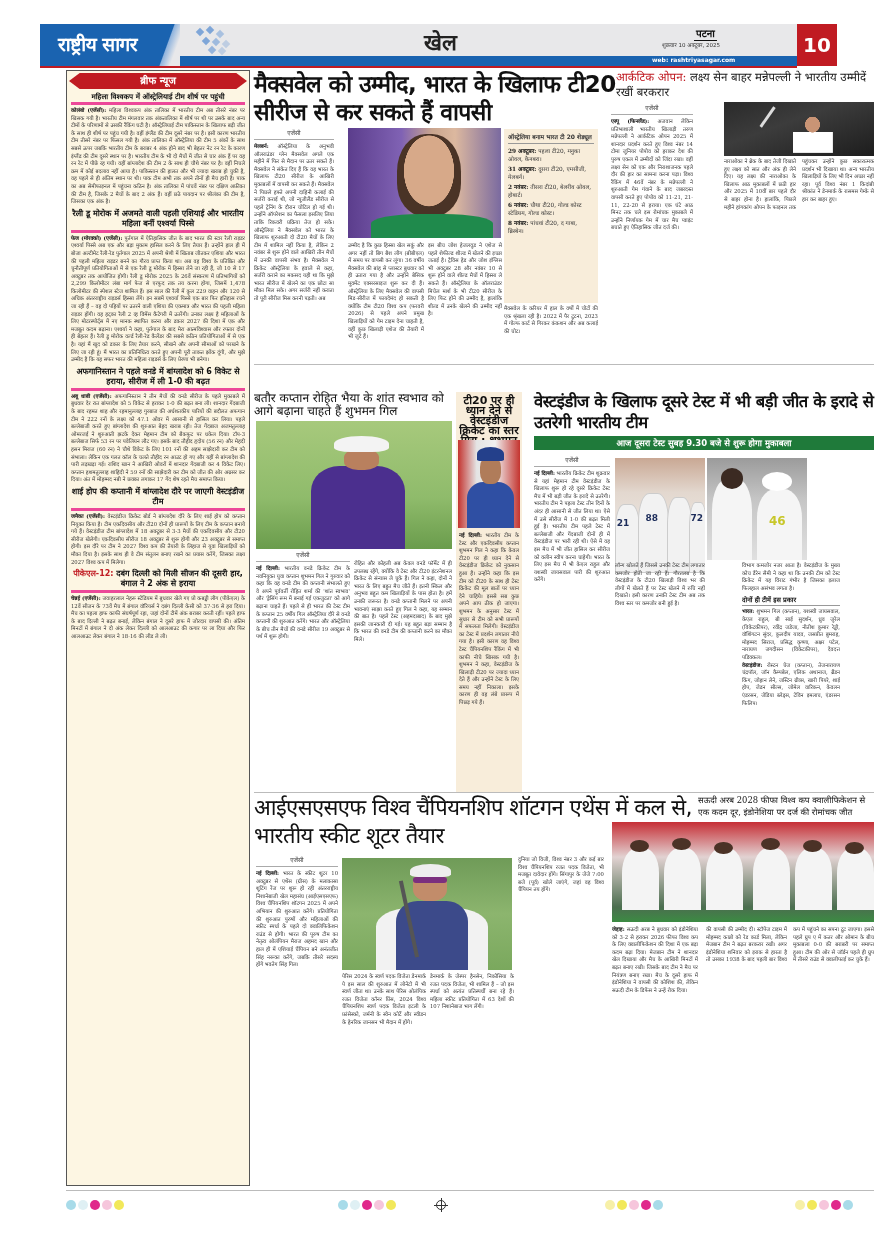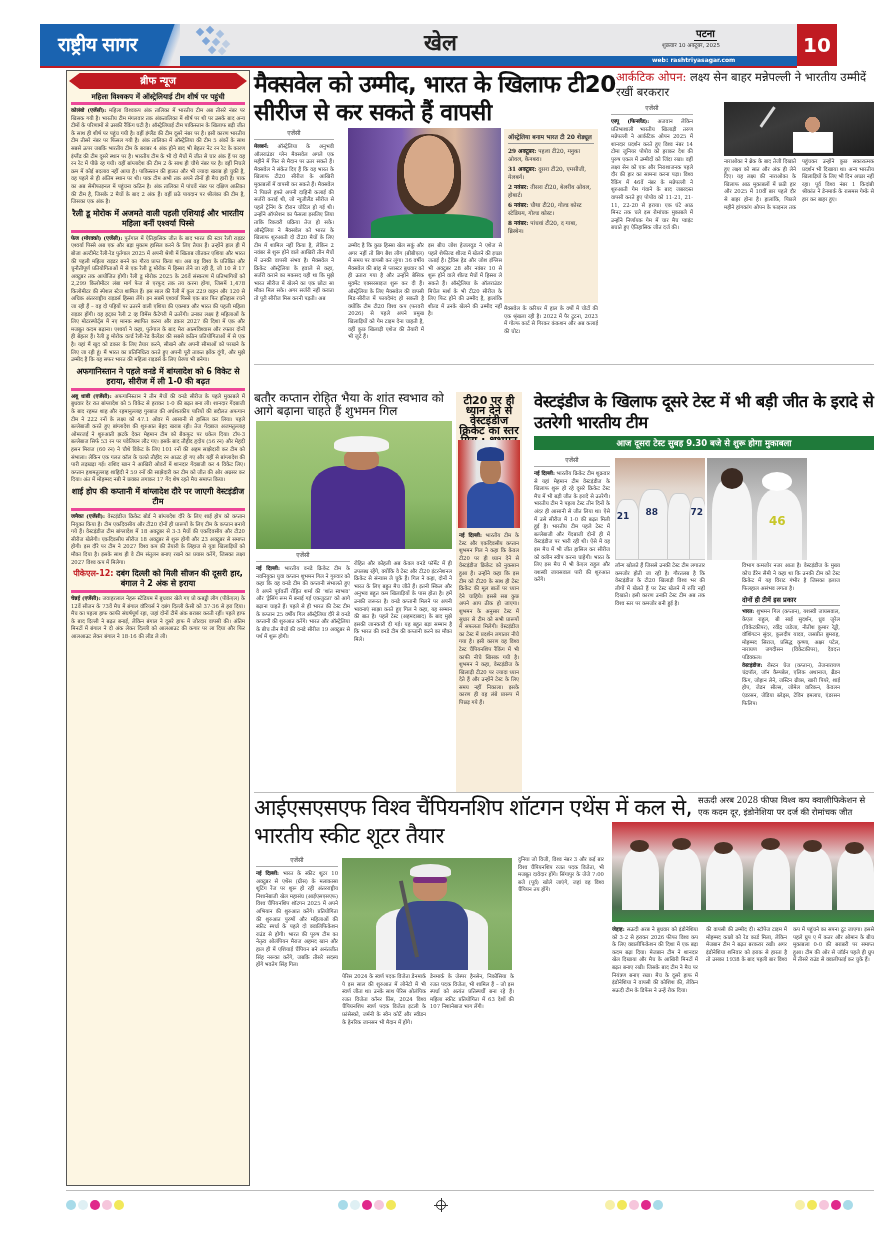--- a/index.html
+++ b/index.html
@@ -210,21 +210,21 @@
       <p class="txt"><b>नई दिल्ली:</b> <span>भारतीय टीम के टेस्ट और एकदिवसीय कप्तान शुभमन गिल ने कहा कि केवल टी20 पर ही ध्यान देने से वेस्टइंडीज क्रिकेट को नुकसान हुआ है। उन्होंने कहा कि इस टीम को टी20 के साथ ही टेस्ट क्रिकेट की मूल बातों पर ध्यान देने चाहिये। इससे सब कुछ अपने आप ठीक हो जाएगा। शुभमन के अनुसार टेस्ट में सुधार से टीम को सभी प्रारूपों में सफलता मिलेगी। वेस्टइंडीज का टेस्ट में प्रदर्शन लगातार नीचे गया है। इसी कारण वह विश्व टेस्ट चैंपियनशिप रैंकिंग में भी काफी नीचे खिसक गयी है। शुभमन ने कहा, वेस्टइंडीज के खिलाड़ी टी20 पर ज्यादा ध्यान देते हैं और उन्होंने टेस्ट के लिए समय नहीं निकाला। इसके कारण ही वह लंबे प्रारूप में पिछड़ गये हैं।</span></p>
     </div>
 </div>
 
 <div id="wi-title" class="abs">वेस्टइंडीज के खिलाफ दूसरे टेस्ट में भी बड़ी जीत के इरादे से उतरेगी भारतीय टीम</div>
 <div id="wi-sub" class="abs">आज दूसरा टेस्ट सुबह 9.30 बजे से शुरू होगा मुकाबला</div>
 <div class="abs" style="left:534px;top:456px;width:76px;height:335px;overflow:hidden">
   <div class="agency">एजेंसी</div>
   <p class="txt"><b>नई दिल्ली:</b> <span>भारतीय क्रिकेट टीम शुक्रवार से यहां मेहमान टीम वेस्टइंडीज के खिलाफ शुरू हो रहे दूसरे क्रिकेट टेस्ट मैच में भी बड़ी जीत के इरादे से उतरेगी। भारतीय टीम ने पहला टेस्ट तीन दिनों के अंदर ही आसानी से जीत लिया था। ऐसे में उसे सीरीज में 1-0 की बढ़त मिली हुई है। भारतीय टीम पहले टेस्ट में बल्लेबाजी और गेंदबाजी दोनों ही में वेस्टइंडीज पर भारी रही थी। ऐसे में वह इस मैच में भी जीत हासिल कर सीरीज को क्लीन स्वीप करना चाहेगी। भारत के लिए इस मैच में भी केएल राहुल और यशस्वी जायसवाल पारी की शुरुआत करेंगे।</span></p>
 </div>
-<div class="photo ph-ind" style="left:615px;top:458px;width:90px;height:102px">
+<div class="photo ph-ind" style="left:615px;top:458px;width:90px;height:115px">
   <div class="p" style="left:0;width:28%;height:60%"></div>
     <div class="p" style="left:25%;width:35%;height:70%"></div>
     <div class="p" style="left:58%;width:28%;height:66%"></div>
     <div class="p" style="left:82%;width:20%;height:62%"></div>
   <span class="n" style="left:2%;top:52%">21</span>
   <span class="n" style="left:34%;top:48%">88</span>
   <span class="n" style="left:84%;top:48%">72</span>
 </div>
 <div class="photo ph-wi" style="left:707px;top:458px;width:100px;height:102px">
   <div class="p1"></div>

